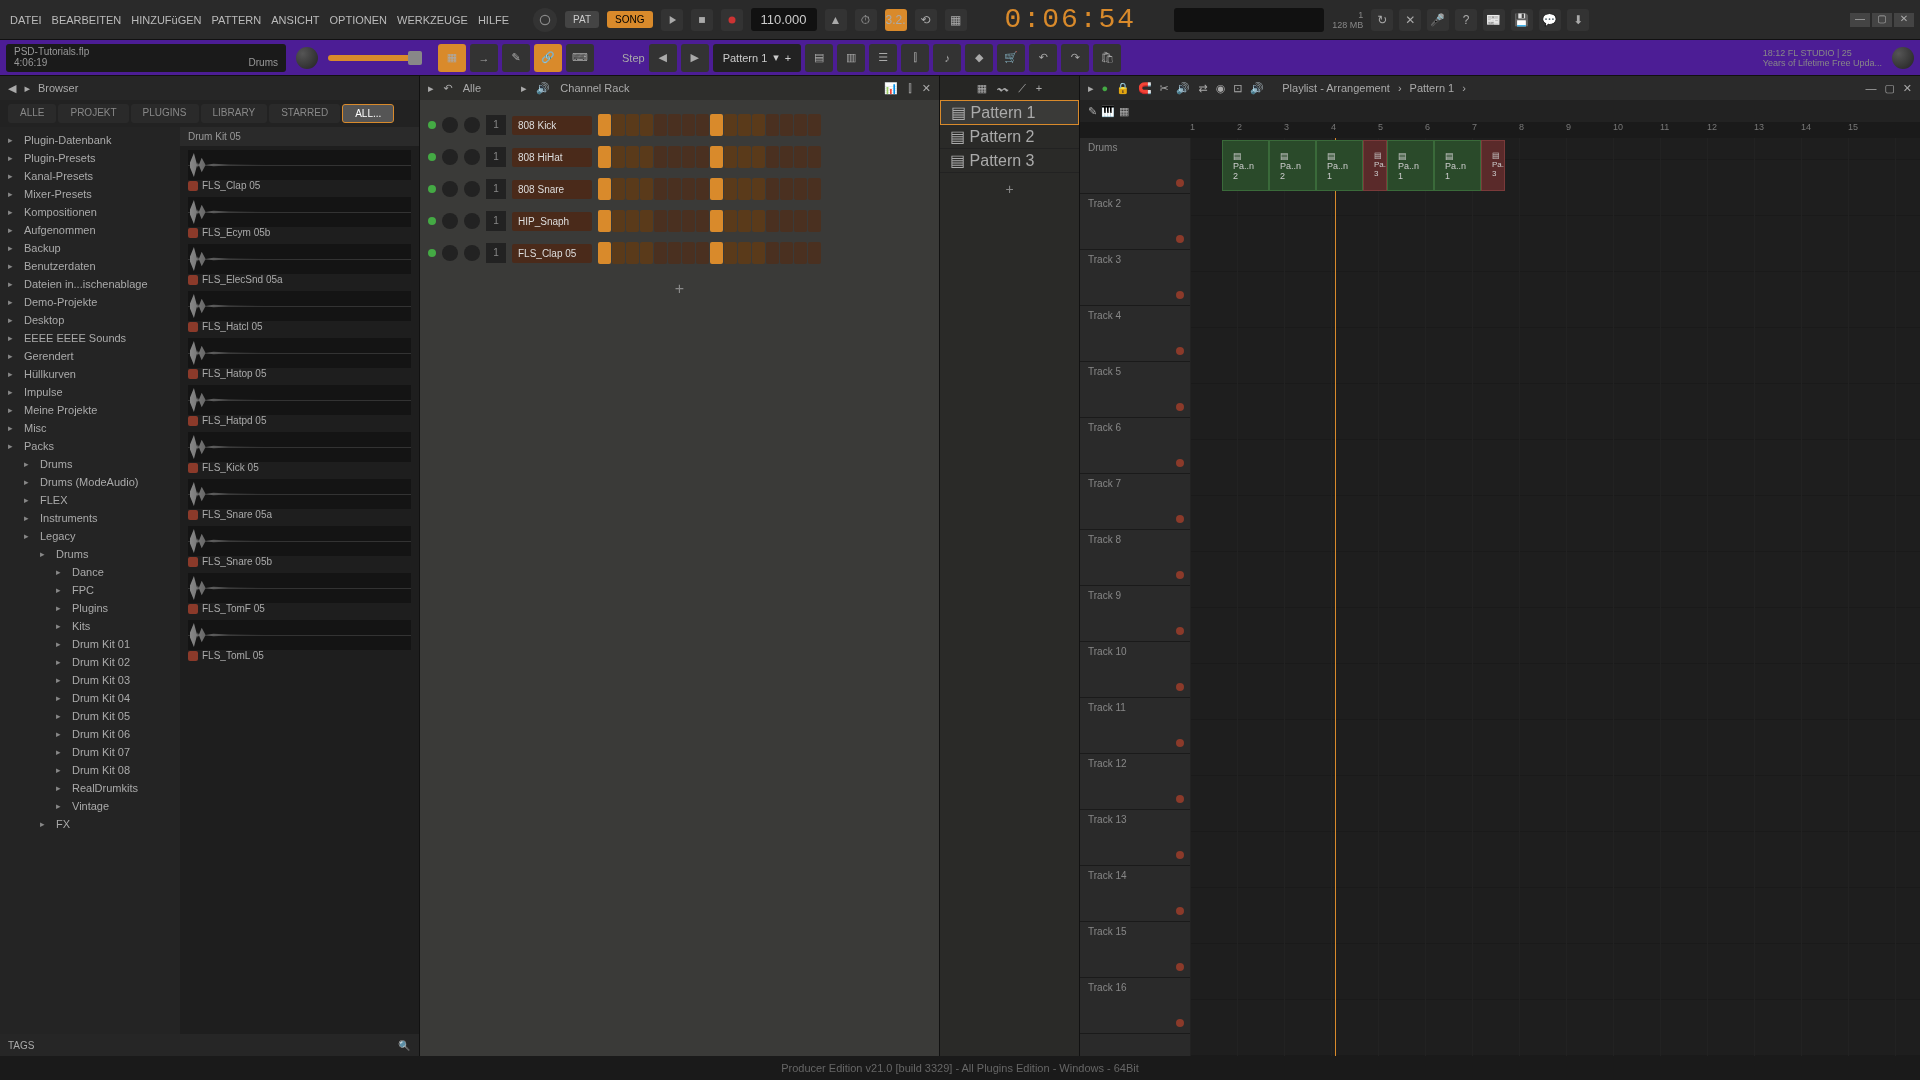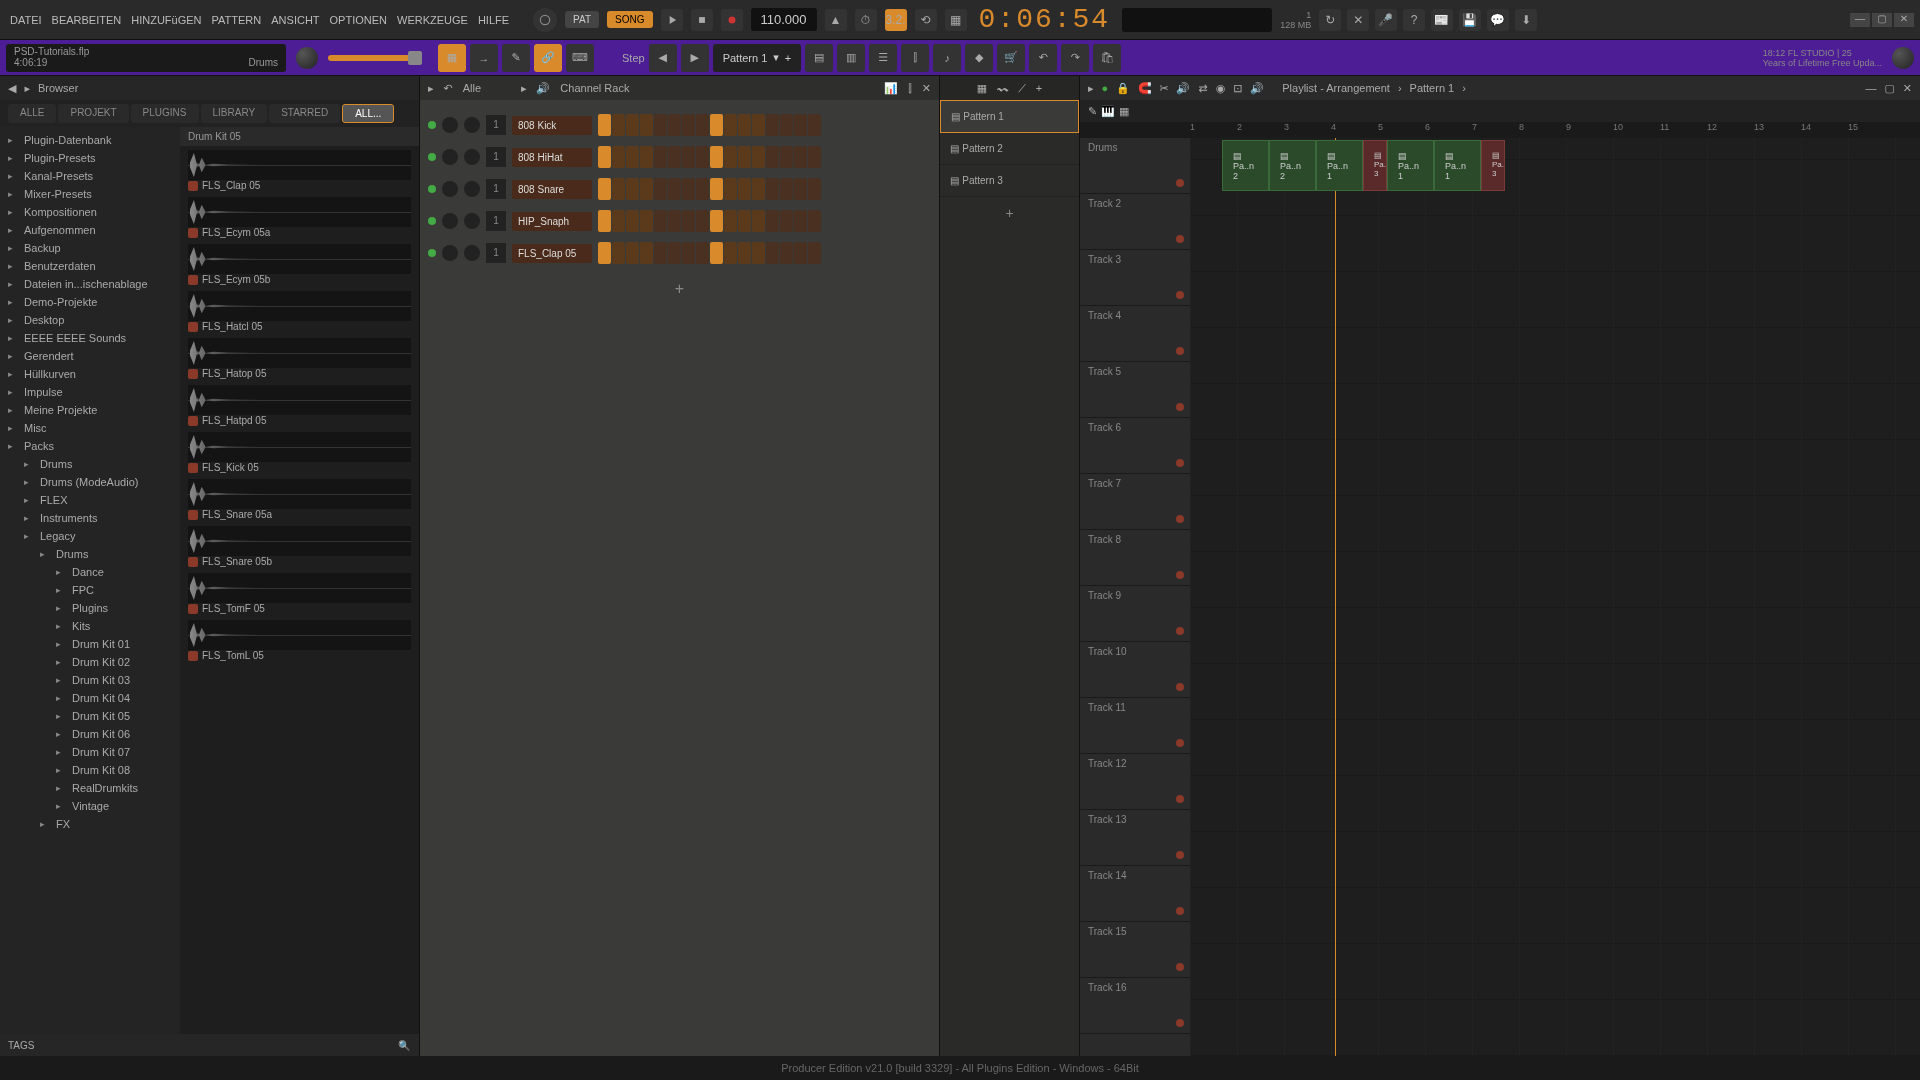--- a/index.html
+++ b/index.html
@@ -7,21 +7,21 @@
 
 
 .menubar { height: 40px; background: #2a2a2a; display: flex; align-items: center; padding: 0 6px; border-bottom: 1px solid #111; }
 .menu-items { display: flex; gap: 2px; font-size: 11px; color: #bbb; }
 .menu-items span { padding: 0 4px; cursor: pointer; }
 .toolbar-right { display: flex; align-items: center; gap: 8px; margin-left: 20px; flex: 1; }
 .circ-btn { width: 24px; height: 24px; border-radius: 50%; background: #333; display: flex; align-items: center; justify-content: center; }
 .rect-btn { padding: 3px 8px; background: #444; border-radius: 3px; font-size: 10px; color: #ccc; }
 .rect-btn.orange { background: #d98a2b; color: #000; }
 .tempo-box { background: #111; padding: 4px 10px; font-size: 13px; color: #ccc; border-radius: 3px; }
-.time-display { font-size: 28px; color: #d98a2b; font-family: 'Courier New', monospace; letter-spacing: 2px; margin: 0 4px; }
+.time-display { font-size: 28px; color: #d98a2b; font-family: 'Courier New', monospace; letter-spacing: 2px; margin: 0 30px; }
 .vu-meters { width: 150px; height: 24px; background: #111; border-radius: 3px; }
 .small-icons { display: flex; gap: 6px; }
 .icon-box { width: 22px; height: 22px; background: #333; border-radius: 3px; display: flex; align-items: center; justify-content: center; font-size: 12px; }
 .win-controls { display: flex; gap: 2px; margin-left: auto; }
 .win-btn { width: 20px; height: 14px; background: #444; font-size: 10px; text-align: center; }
 
 
 .toolbar2 { height: 36px; background: #4c1d95; display: flex; align-items: center; padding: 0 6px; border-bottom: 1px solid #111; }
 .hint-panel { width: 280px; height: 28px; background: #1a1a1a; border-radius: 3px; padding: 2px 8px; font-size: 10px; color: #999; }
 .hint-panel .line1 { font-size: 10px; }
@@ -72,21 +72,21 @@
 .cr-name { width: 80px; padding: 4px 6px; background: #4a2a1a; color: #ddd; font-size: 10px; border-radius: 2px; }
 .cr-steps { display: flex; gap: 1px; }
 .cr-step { width: 13px; height: 22px; background: #5a3a1a; border-radius: 2px; }
 .cr-step.on { background: #d98a2b; }
 .cr-step.g2 { background: #4a3020; }
 .cr-add { text-align: center; color: #888; font-size: 16px; padding: 10px; cursor: pointer; }
 
 
 .pattern-picker { width: 140px; background: #2a2a28; border-right: 1px solid #111; }
 .pp-header { height: 24px; background: #262624; display: flex; align-items: center; justify-content: center; gap: 10px; }
-.pp-item { padding: 10px 10px; font-size: 10px; color: #aaa; border-bottom: 1px solid #222; cursor: pointer; }
+.pp-item { padding: 2px 10px; font-size: 16px; color: #aaa; border-bottom: 1px solid #222; cursor: pointer; }
 .pp-item.active { background: #3a3a38; border: 1px solid #d98a2b; }
 .pp-add { text-align: center; padding: 8px; color: #888; font-size: 14px; }
 
 
 .playlist { flex: 1; background: #262626; display: flex; flex-direction: column; }
 .pl-header { height: 24px; background: #2a2a2a; display: flex; align-items: center; padding: 0 8px; gap: 8px; font-size: 11px; }
 .pl-toolbar { height: 22px; background: #222; display: flex; align-items: center; padding: 0 8px; gap: 4px; }
 .pl-ruler { height: 16px; background: #1a1a1a; display: flex; padding-left: 110px; font-size: 9px; color: #777; }
 .pl-ruler span { width: 47px; }
 .pl-body { flex: 1; display: flex; overflow: hidden; }
@@ -396,27 +396,27 @@
             <div class="sample-item">
               <div class="waveform">
                 <div class="wave-shape"></div>
               </div>
               <div class="sample-name"><span class="play-icon"></span>FLS_Clap 05</div>
             </div>
             <div class="sample-item">
               <div class="waveform">
                 <div class="wave-shape"></div>
               </div>
-              <div class="sample-name"><span class="play-icon"></span>FLS_Ecym 05a</div>
-            </div>
-            <div class="sample-item">
-              <div class="waveform">
-                <div class="wave-shape"></div>
-              </div>
               <div class="sample-name"><span class="play-icon"></span>FLS_Ecym 05b</div>
+            </div>
+            <div class="sample-item">
+              <div class="waveform">
+                <div class="wave-shape"></div>
+              </div>
+              <div class="sample-name"><span class="play-icon"></span>FLS_ElecSnd 05a</div>
             </div>
             <div class="sample-item">
               <div class="waveform">
                 <div class="wave-shape"></div>
               </div>
               <div class="sample-name"><span class="play-icon"></span>FLS_Hatcl 05</div>
             </div>
             <div class="sample-item">
               <div class="waveform">
                 <div class="wave-shape"></div>

